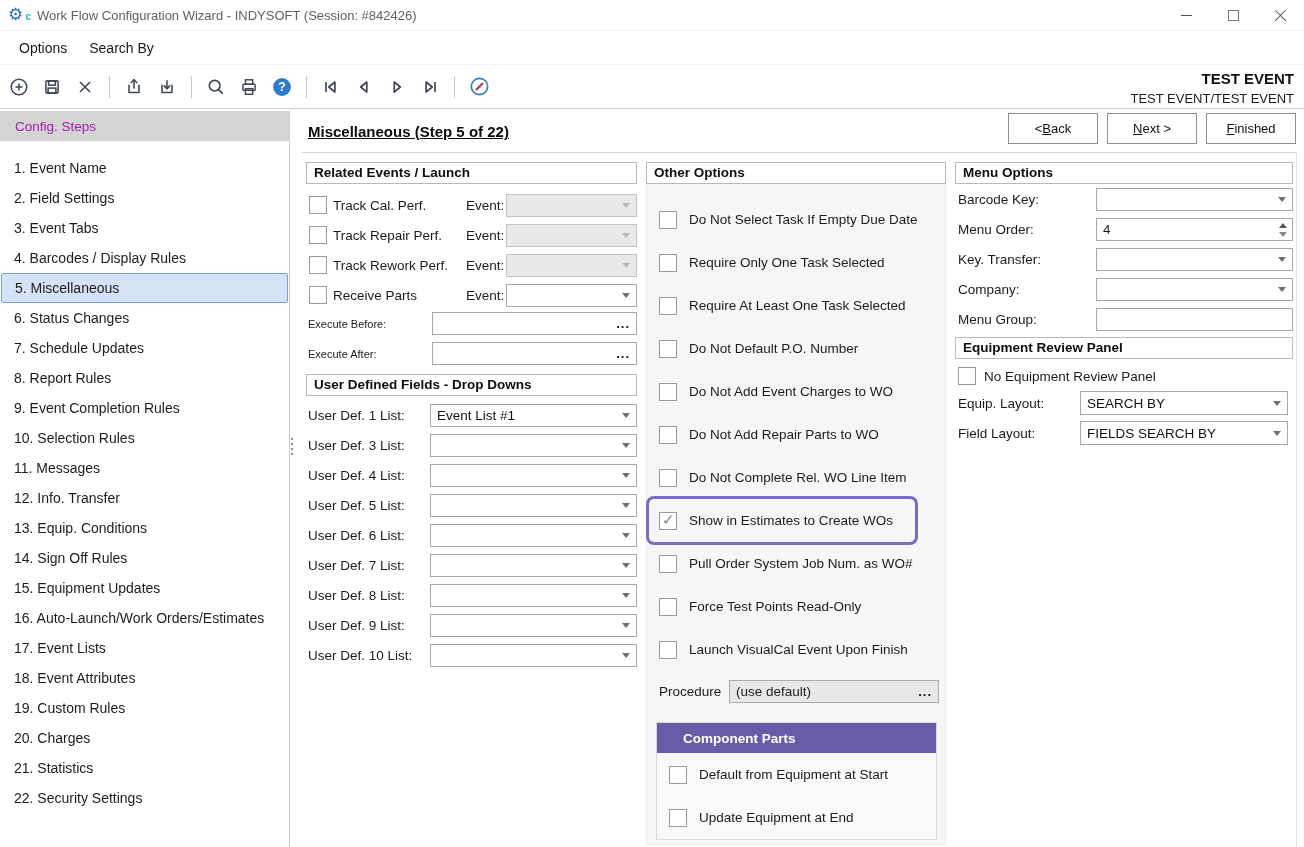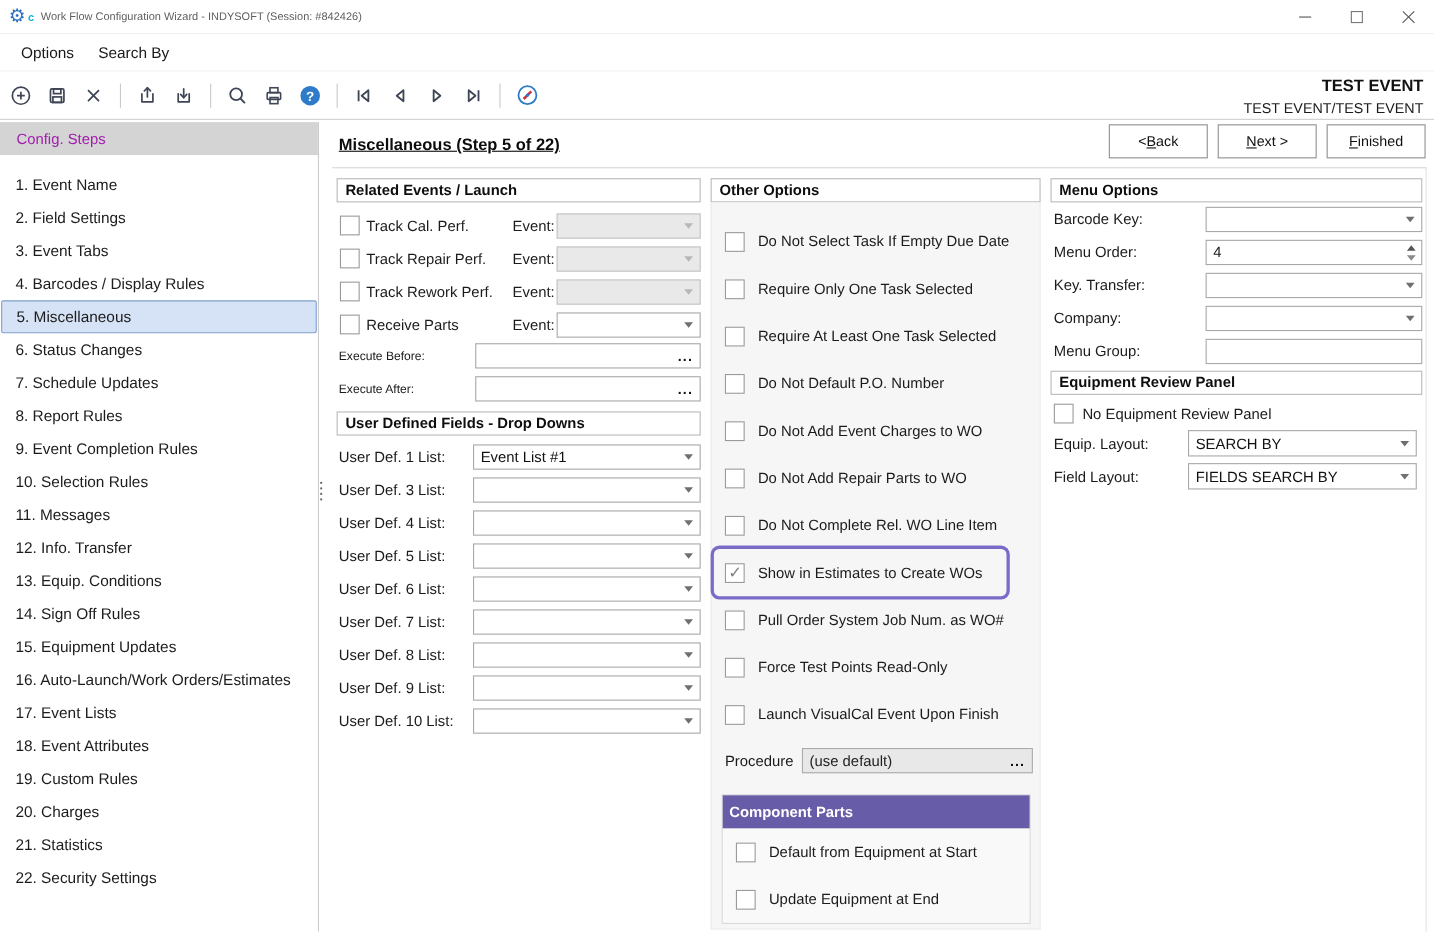--- a/index.html
+++ b/index.html
@@ -4,21 +4,21 @@
 <style>
   * { margin:0; padding:0; box-sizing:border-box; }
   html,body { width:1304px; height:847px; overflow:hidden; }
   body { font-family:"Liberation Sans", sans-serif; background:#fff; position:relative; color:#1b1b1b; }
 
   
   .titlebar { height:31px; display:flex; align-items:center; padding-left:8px; background:#fff; border-bottom:1px solid #f0f0f0; }
   .app-icon { position:relative; width:22px; height:22px; margin-right:7px; font-size:17px; line-height:22px; color:#2a6fc0; }
   .app-icon::before { content:"⚙"; }
   .app-icon::after { content:"c"; position:absolute; right:-1px; bottom:-2px; font-size:10px; font-weight:bold; color:#15b6d8; }
-  .win-title { font-size:10px; color:#5f5f5f; }
+  .win-title { font-size:13px; color:#5f5f5f; }
   .win-btns { margin-left:auto; display:flex; height:31px; }
   .win-btn { width:47px; display:flex; align-items:center; justify-content:center; }
   .min-glyph { width:11px; height:1px; background:#555; }
   .max-glyph { width:11px; height:11px; border:1px solid #777; }
   .close-glyph { position:relative; width:13px; height:13px; }
   .close-glyph::before,.close-glyph::after { content:""; position:absolute; left:-1px; top:6px; width:15px; height:1.4px; background:#555; }
   .close-glyph::before { transform:rotate(45deg); }
   .close-glyph::after { transform:rotate(-45deg); }
 
   
@@ -85,21 +85,21 @@
 
   
   .oo-panel { background:#f6f6f7; border:1px solid #ececee; border-top:none; padding-top:14px; height:661px; }
   .oo-row { display:flex; align-items:center; height:43px; padding-left:12px; font-size:13.5px; }
   .oo-label { margin-left:12px; }
   .oo-row.highlighted { box-shadow:0 0 0 3px #7b6bc9; border-radius:5px; width:266px; margin-left:2px; padding-left:10px; }
   .proc-row { display:flex; align-items:center; margin-top:9px; padding-left:12px; }
   .proc-label { width:70px; font-size:13.5px; }
   .proc-field { position:relative; width:210px; height:23px; background:#e8e8e8; border:1px solid #ababab; display:flex; align-items:center; padding-left:6px; font-size:13.5px; color:#222; }
   .cp-box { margin:19px 0 0 9px; width:281px; border:1px solid #d9d9d9; background:#f9f9fa; }
-  .cp-header { height:30px; background:#675ca7; color:#fff; font-weight:bold; font-size:13.5px; display:flex; align-items:center; padding-left:6px; }
+  .cp-header { height:30px; background:#675ca7; color:#fff; font-weight:bold; font-size:13.5px; display:flex; align-items:center; padding-left:26px; }
   .cp-row { display:flex; align-items:center; height:43px; padding-left:12px; font-size:13.5px; }
   .cp-label { margin-left:12px; }
 
   
   .mo-row { display:flex; align-items:center; height:30px; padding-left:3px;gap:18px; }
   .mo-row:first-of-type { margin-top:6px; }
   .mo-label { width:125px; font-size:13.5px; }
   .mo-field { width:205px; }
   .spin-field, .text-field { position:relative; width:205px; height:23px; border:1px solid #a8a8a8; background:#fff; display:flex; align-items:center; padding-left:6px; font-size:13.5px; }
   .spin-arrows { position:absolute; right:5px; top:4px; display:flex; flex-direction:column; gap:4px; align-items:center; }

